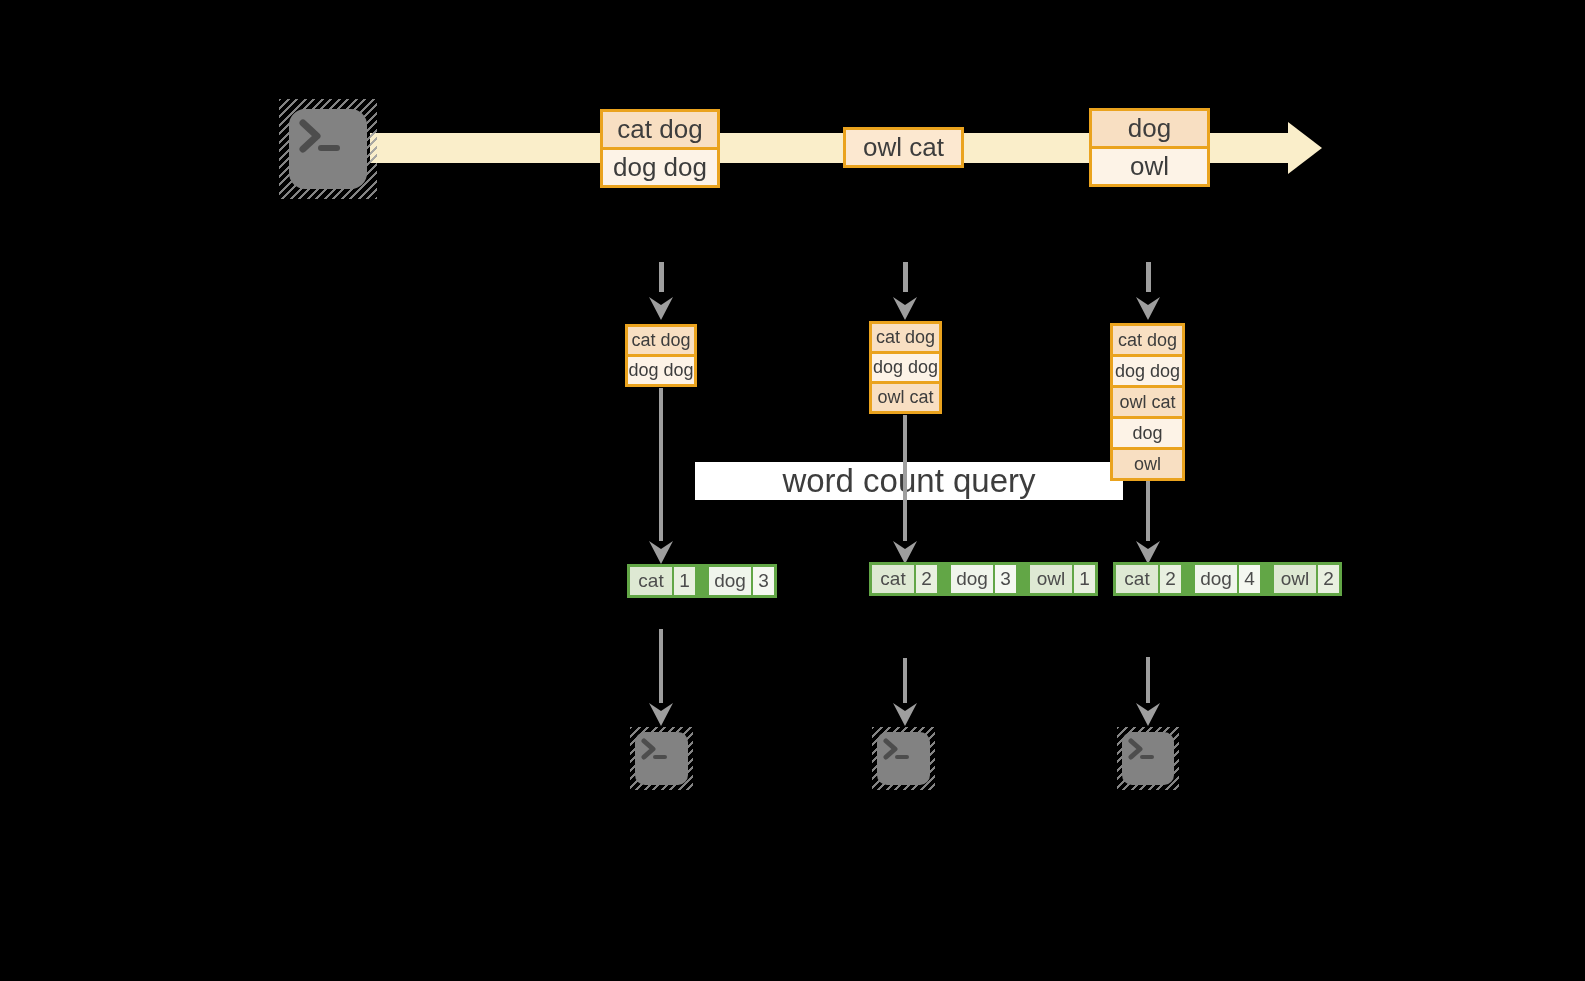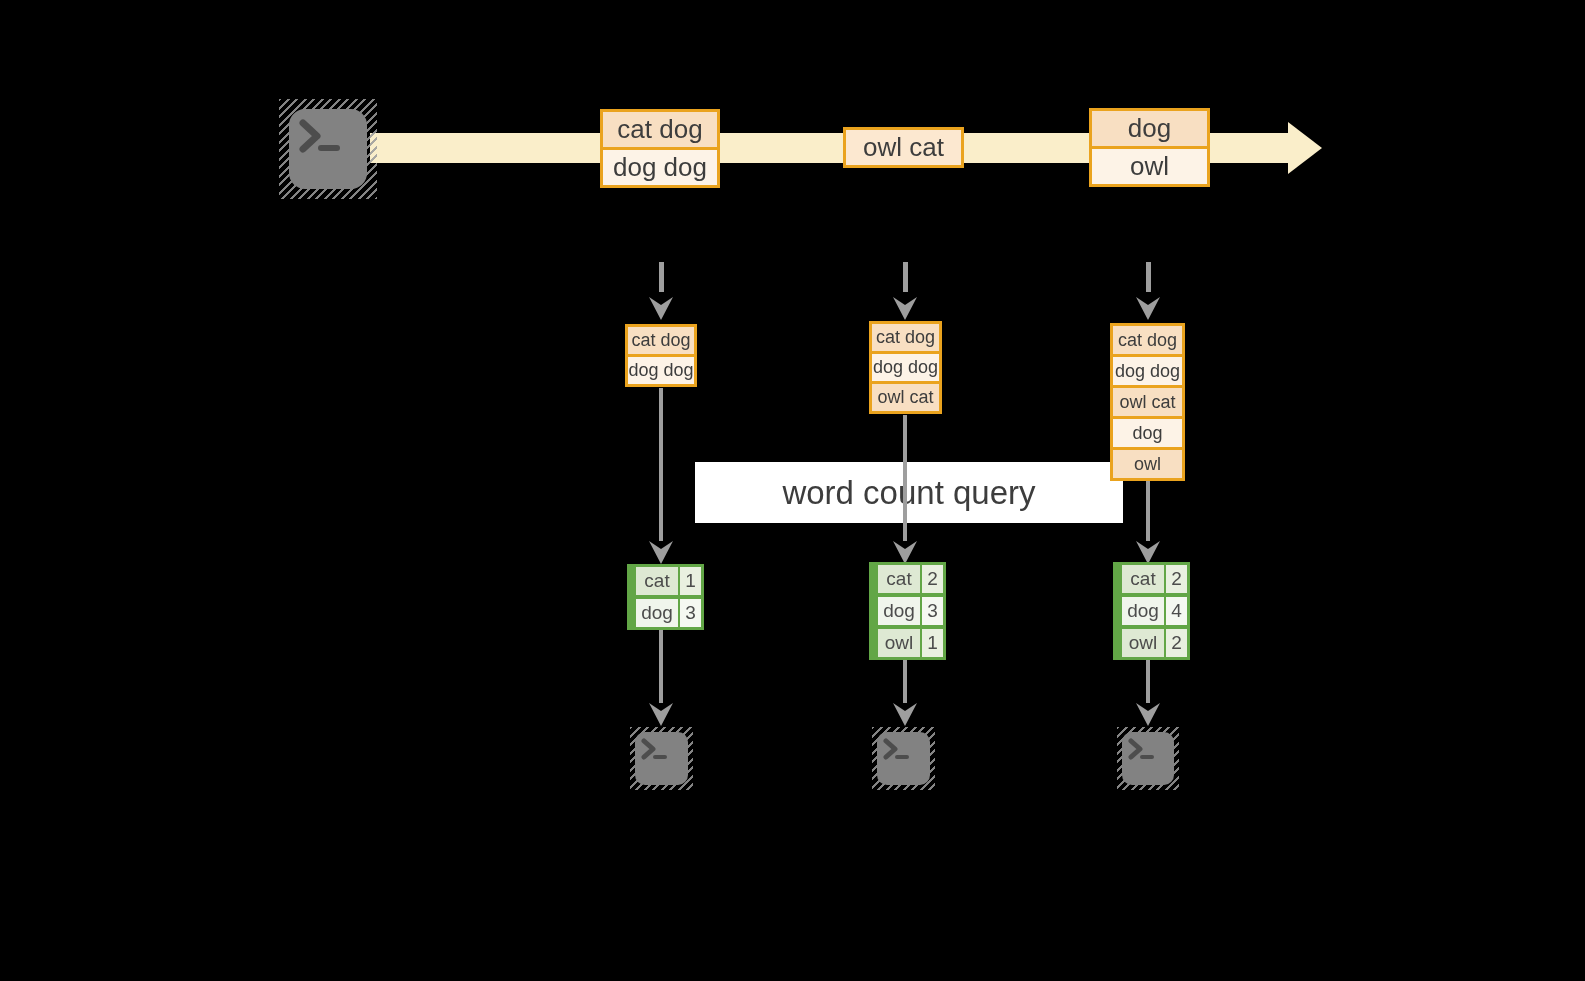--- a/index.html
+++ b/index.html
@@ -34,27 +34,27 @@
   .orow.sm{height:27px;font-size:18px;}
   .orow.sm28{height:28px;font-size:18px;}
 
   
   .dash,.vline{position:absolute;width:5px;background:var(--arrow-gray);z-index:5;}
   .vline{width:4px;}
   .dart{position:absolute;z-index:5;}
   .dart polygon{fill:var(--arrow-gray);}
 
   
-  .qlabel{position:absolute;left:695px;top:462px;width:428px;height:61px;z-index:4;
+  .qlabel{position:absolute;left:695px;top:462px;width:428px;height:38px;z-index:4;
           background:var(--label-bg);display:flex;align-items:center;justify-content:center;
           font-size:33px;color:var(--text-dark);}
 
   
   .gtable{position:absolute;z-index:6;border:3px solid var(--green-border);
-          background:var(--green-border);display:flex;flex-direction:column;gap:4px;padding-left:6px;}
+          background:var(--green-border);display:flex;gap:14px;}
   .grow{display:flex;gap:2px;}
   .gcell{height:28px;display:flex;align-items:center;justify-content:center;
          font-size:19px;color:#4c4c4c;}
   .gword{width:42px;}
   .gcount{width:21px;}
   .grow:nth-child(odd) .gword{background:var(--green-cell-dark);}
   .grow:nth-child(odd) .gcount{background:var(--green-cell-dark2);}
   .grow:nth-child(even) .gword{background:var(--green-cell-light);}
   .grow:nth-child(even) .gcount{background:var(--green-cell-light2);}
 </style>

